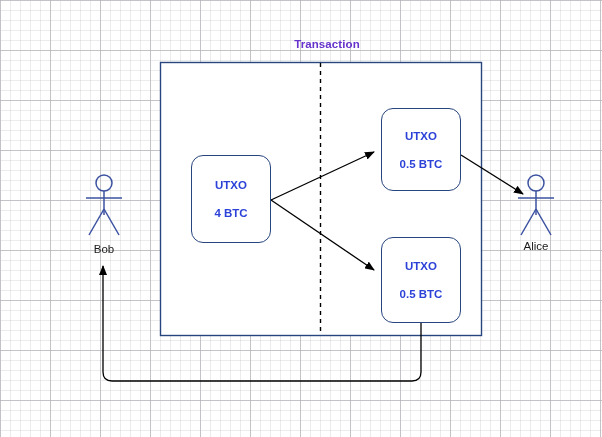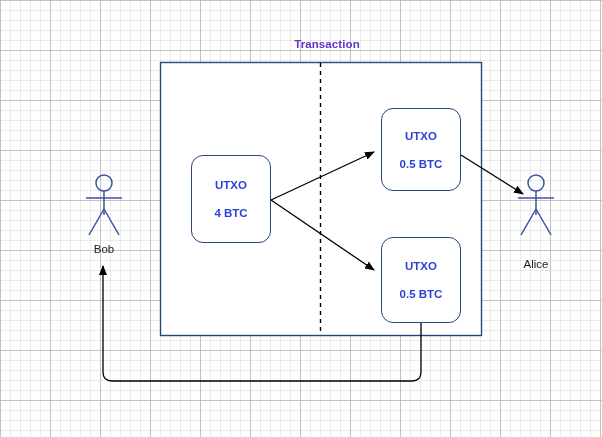--- a/index.html
+++ b/index.html
@@ -77,21 +77,21 @@
   .actor-label {
     position: absolute;
     font-family: "Liberation Sans", sans-serif;
     font-weight: normal;
     font-size: 11.5px;
     color: #1A1A1A;
     text-align: center;
     white-space: nowrap;
   }
   #label-bob   { left: 74px;  top: 243px; width: 60px; }
-  #label-alice { left: 506px; top: 258px; width: 60px; }
+  #label-alice { left: 506px; top: 240px; width: 60px; }
 </style>
 </head>
 <body>
 
 <div id="canvas">
 
   <div class="lbl lbl-title">Transaction</div>
 
   <div class="lbl lbl-section" id="label-input">Transaction Input</div>
   <div class="lbl lbl-section" id="label-output">Transaction Output</div>

